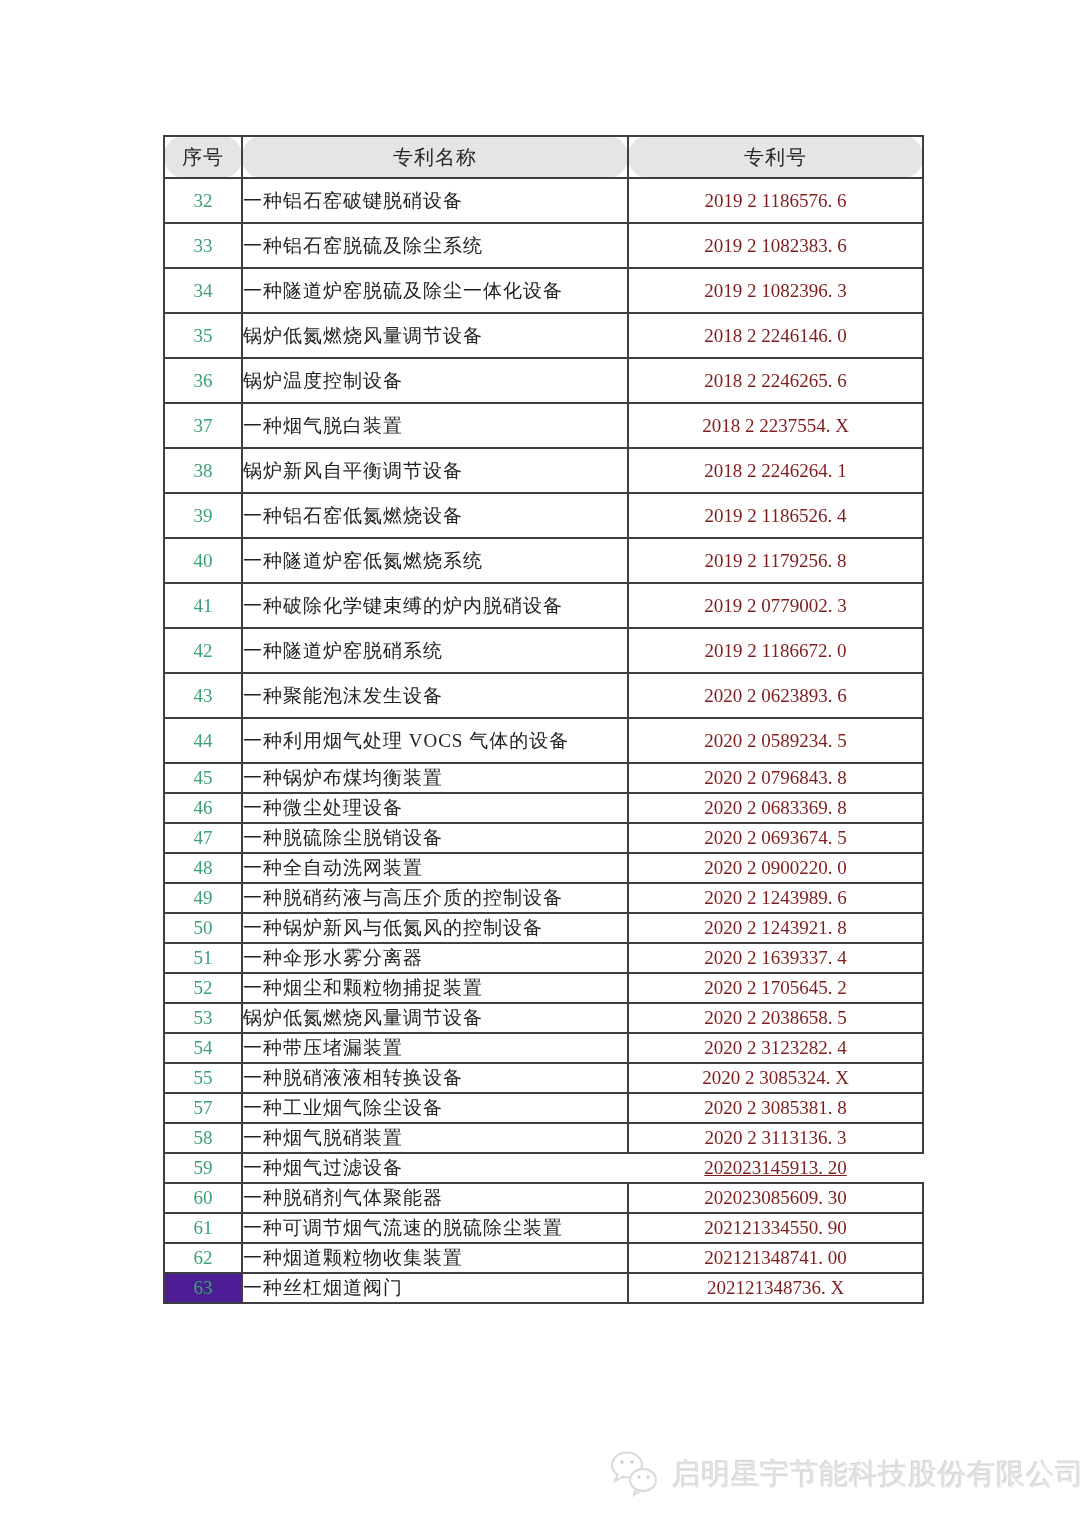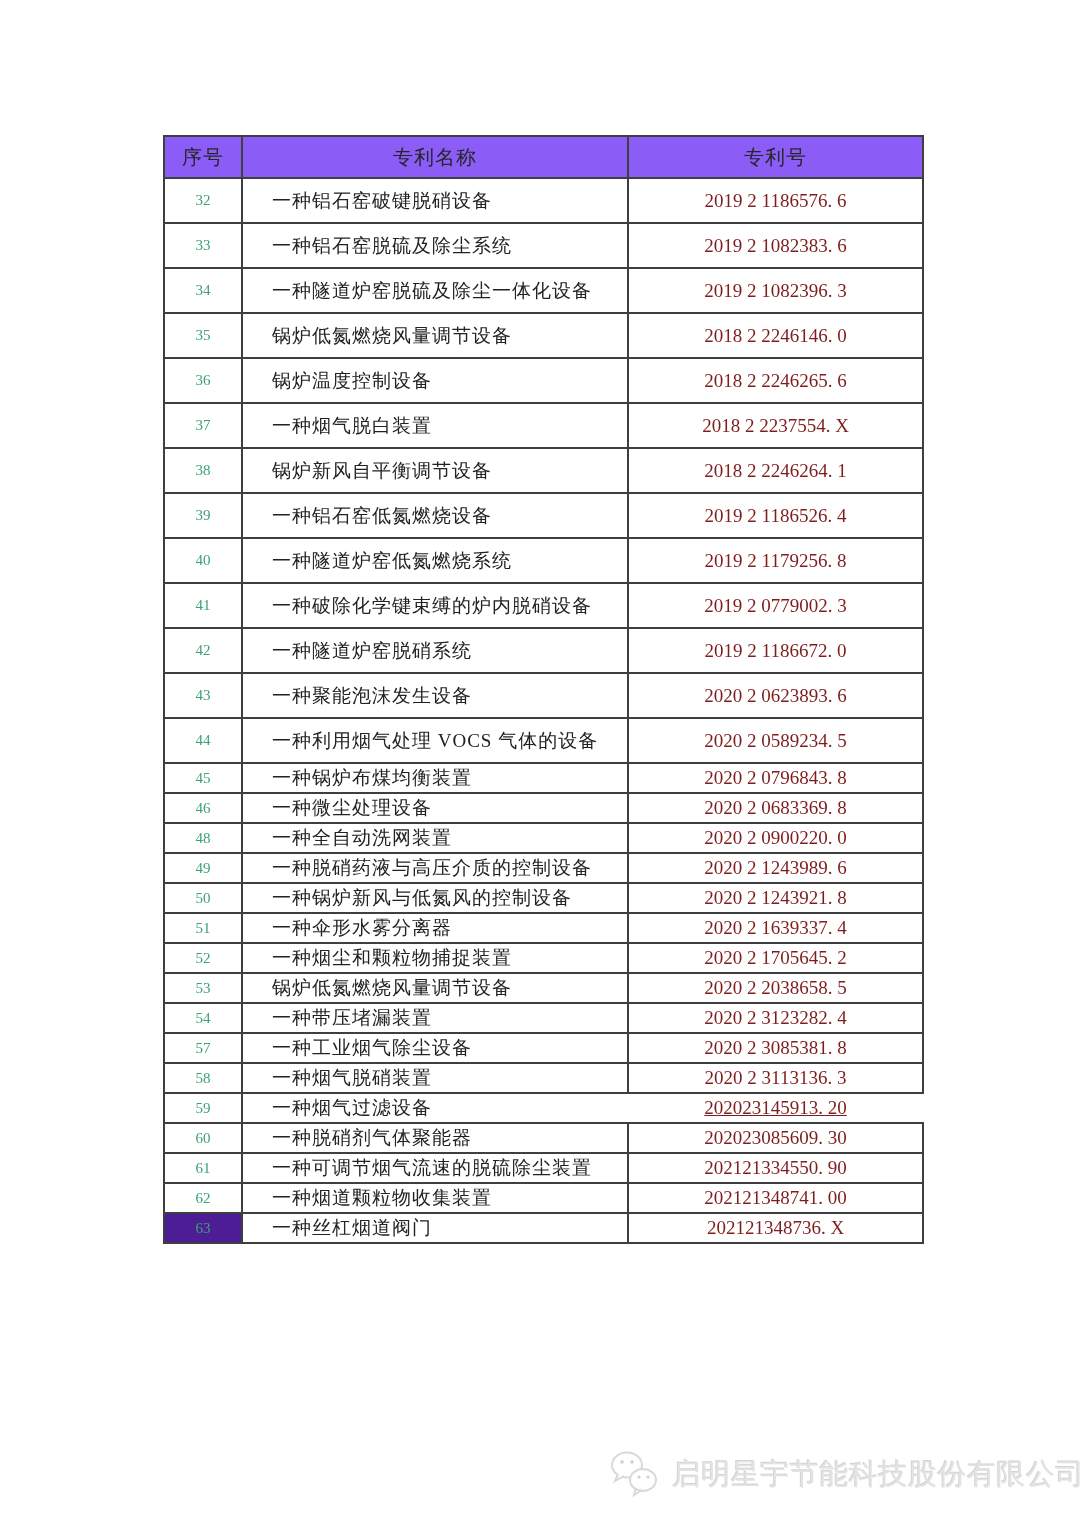--- a/index.html
+++ b/index.html
@@ -24,39 +24,40 @@
     border-collapse: collapse;
     table-layout: fixed;
   }
   .patent-table th, .patent-table td {
     border: 2px solid #3f3f3f;
     padding: 0;
     overflow: hidden;
     white-space: nowrap;
   }
   .patent-table th {
-    background: #8b5cf6;
+    background: #e5e5e5;
     color: #262626;
     font-size: 20px;
     font-weight: normal;
     height: 40px;
     text-align: center;
     letter-spacing: 1px;
+    border-radius: 20px;
   }
   .row-tall td { height: 43px; }
   .row-short td { height: 28px; }
   td.serial-cell {
     color: #3ba272;
     text-align: center;
-    font-size: 15px;
+    font-size: 19px;
     margin-left: 18px;
   }
   td.patent-name-cell {
     text-align: left;
-    padding-left: 29px;
+    padding-left: 0;
     font-size: 19px;
     color: #222222;
     letter-spacing: 1px;
   }
   td.patent-number-cell {
     text-align: center;
     font-size: 19px;
     color: #7f1d1d;
   }
   
@@ -171,20 +172,25 @@
           <td class="serial-cell">45</td>
           <td class="patent-name-cell">一种锅炉布煤均衡装置</td>
           <td class="patent-number-cell">2020 2 0796843. 8</td>
         </tr>
         <tr class="row-short">
           <td class="serial-cell">46</td>
           <td class="patent-name-cell">一种微尘处理设备</td>
           <td class="patent-number-cell">2020 2 0683369. 8</td>
         </tr>
         <tr class="row-short">
+          <td class="serial-cell">47</td>
+          <td class="patent-name-cell">一种脱硫除尘脱销设备</td>
+          <td class="patent-number-cell">2020 2 0693674. 5</td>
+        </tr>
+        <tr class="row-short">
           <td class="serial-cell">48</td>
           <td class="patent-name-cell">一种全自动洗网装置</td>
           <td class="patent-number-cell">2020 2 0900220. 0</td>
         </tr>
         <tr class="row-short">
           <td class="serial-cell">49</td>
           <td class="patent-name-cell">一种脱硝药液与高压介质的控制设备</td>
           <td class="patent-number-cell">2020 2 1243989. 6</td>
         </tr>
         <tr class="row-short">
@@ -204,20 +210,25 @@
         </tr>
         <tr class="row-short">
           <td class="serial-cell">53</td>
           <td class="patent-name-cell">锅炉低氮燃烧风量调节设备</td>
           <td class="patent-number-cell">2020 2 2038658. 5</td>
         </tr>
         <tr class="row-short">
           <td class="serial-cell">54</td>
           <td class="patent-name-cell">一种带压堵漏装置</td>
           <td class="patent-number-cell">2020 2 3123282. 4</td>
+        </tr>
+        <tr class="row-short">
+          <td class="serial-cell">55</td>
+          <td class="patent-name-cell">一种脱硝液液相转换设备</td>
+          <td class="patent-number-cell">2020 2 3085324. X</td>
         </tr>
         <tr class="row-short">
           <td class="serial-cell">57</td>
           <td class="patent-name-cell">一种工业烟气除尘设备</td>
           <td class="patent-number-cell">2020 2 3085381. 8</td>
         </tr>
         <tr class="row-short">
           <td class="serial-cell">58</td>
           <td class="patent-name-cell">一种烟气脱硝装置</td>
           <td class="patent-number-cell">2020 2 3113136. 3</td>

